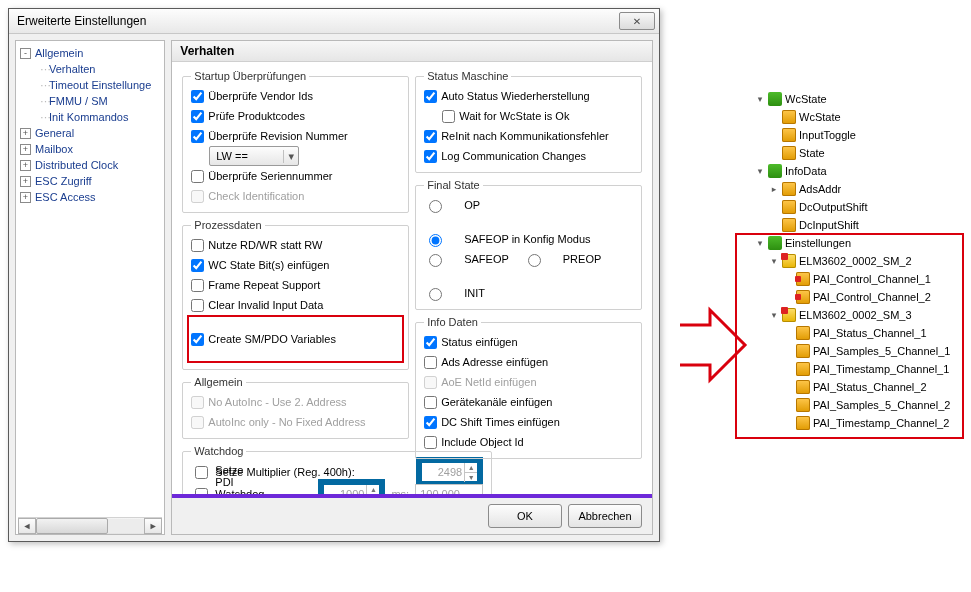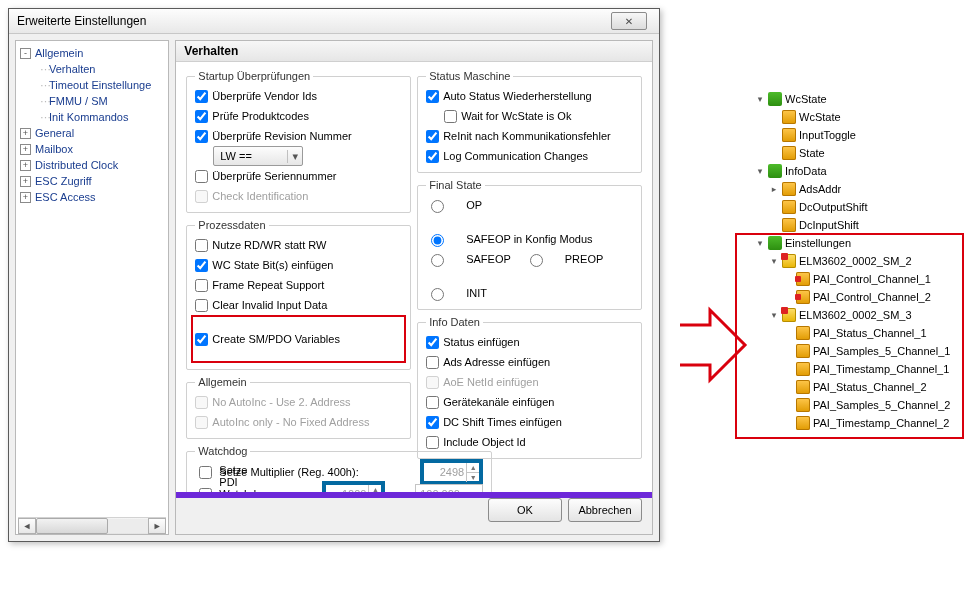--- a/index.html
+++ b/index.html
@@ -38,21 +38,21 @@
     box-shadow: 2px 2px 6px rgba(0,0,0,.25);
     display: flex;
     flex-direction: column;
   }
   .titlebar {
     height: 24px;
     background: linear-gradient(#fdfdfd,#e8e8e8);
     border-bottom: 1px solid #c7c7c7;
     display: flex;
     align-items: center;
-    padding: 0 12px 0 8px;
+    padding: 0 4px 0 8px;
   }
   .titlebar .title  { flex: 1; font-size: 12px; }
   .closebtn {
     width: 34px; height: 16px;
     border: 1px solid #8b8b8b;
     border-radius: 2px;
     background: linear-gradient(#f7f7f7,#dcdcdc);
     display: flex; align-items: center; justify-content: center;
     font-size: 10px; color:#4a4a4a;
   }
@@ -155,21 +155,21 @@
 
   .radiorow { display:flex; gap:14px; flex-wrap:wrap; }
   .radiorow .r { display:flex; align-items:center; gap:19px; height:20px; }
 
   .numrow {
     display:flex; align-items:center; gap:6px; height:22px;
   }
   .numrow .lbl { flex:1; display:flex; align-items:center; gap:4px; }
   .numbox {
     width: 55px; height: 18px;
-    border:4px solid #0369a1;
+    border:6px solid #0369a1;
     background: #fff;
     display:flex; align-items:center;
     color: var(--disabled);
     margin-left: 48px;
   }
   .numbox input {
     width: 38px; border:none; outline:none;
     font: inherit; color: var(--disabled); background:transparent;
     text-align:right; padding-right:2px;
   }
@@ -194,23 +194,23 @@
   }
   .combo .dd { margin-left:auto; width:14px; text-align:center; color:#555; border-left:1px solid #c0c0c0; }
 
   .redbox {
     border: 2px solid var(--highlight-red);
     margin: 0 -4px;
     padding: 12px 2px;
   }
 
   .footer {
-    border-top:6px solid #6d28d9;
+    border-top:4px solid #6d28d9;
     height: 36px;
-    display:flex; justify-content:flex-end;
+    display:flex; align-items:center; justify-content:flex-end;
     gap:6px; padding-right:10px;
     background: var(--win-bg);
   }
   .winbtn {
     min-width: 72px; height:22px;
     border:1px solid #8b8b8b;
     border-radius:3px;
     background: linear-gradient(#fdfdfd,#e4e4e4);
     display:flex; align-items:center; justify-content:center;
   }

